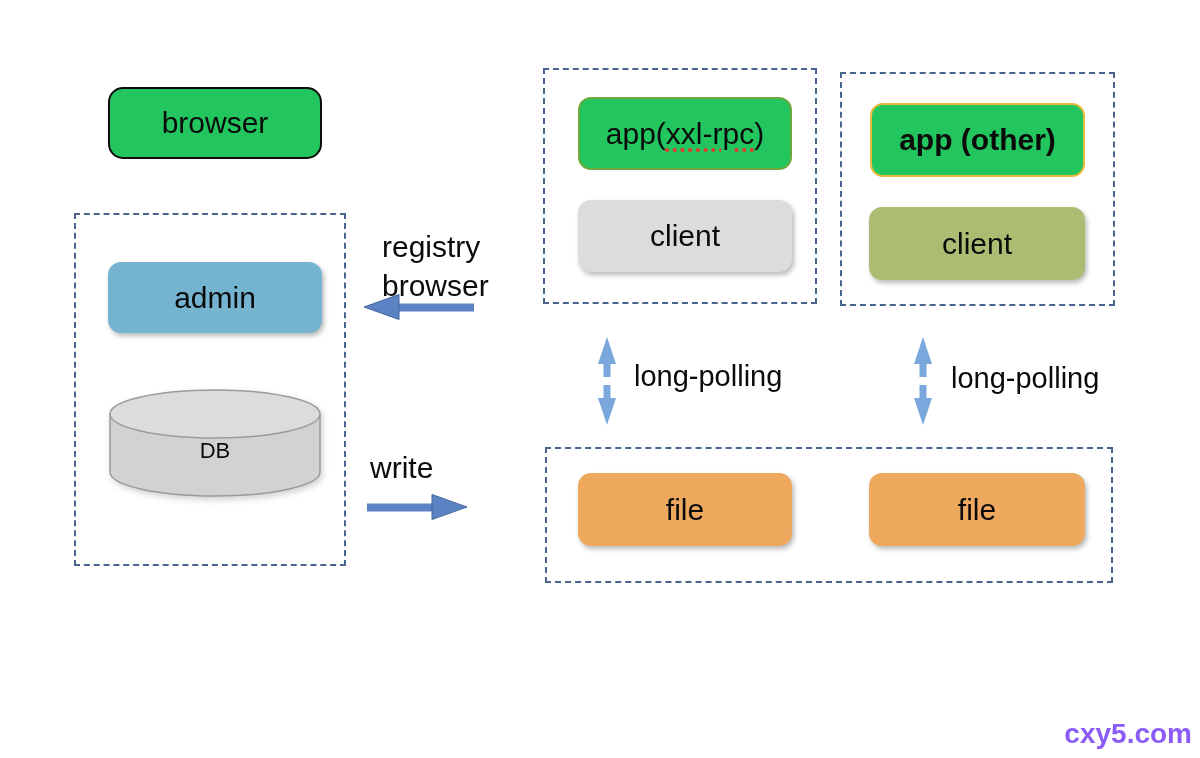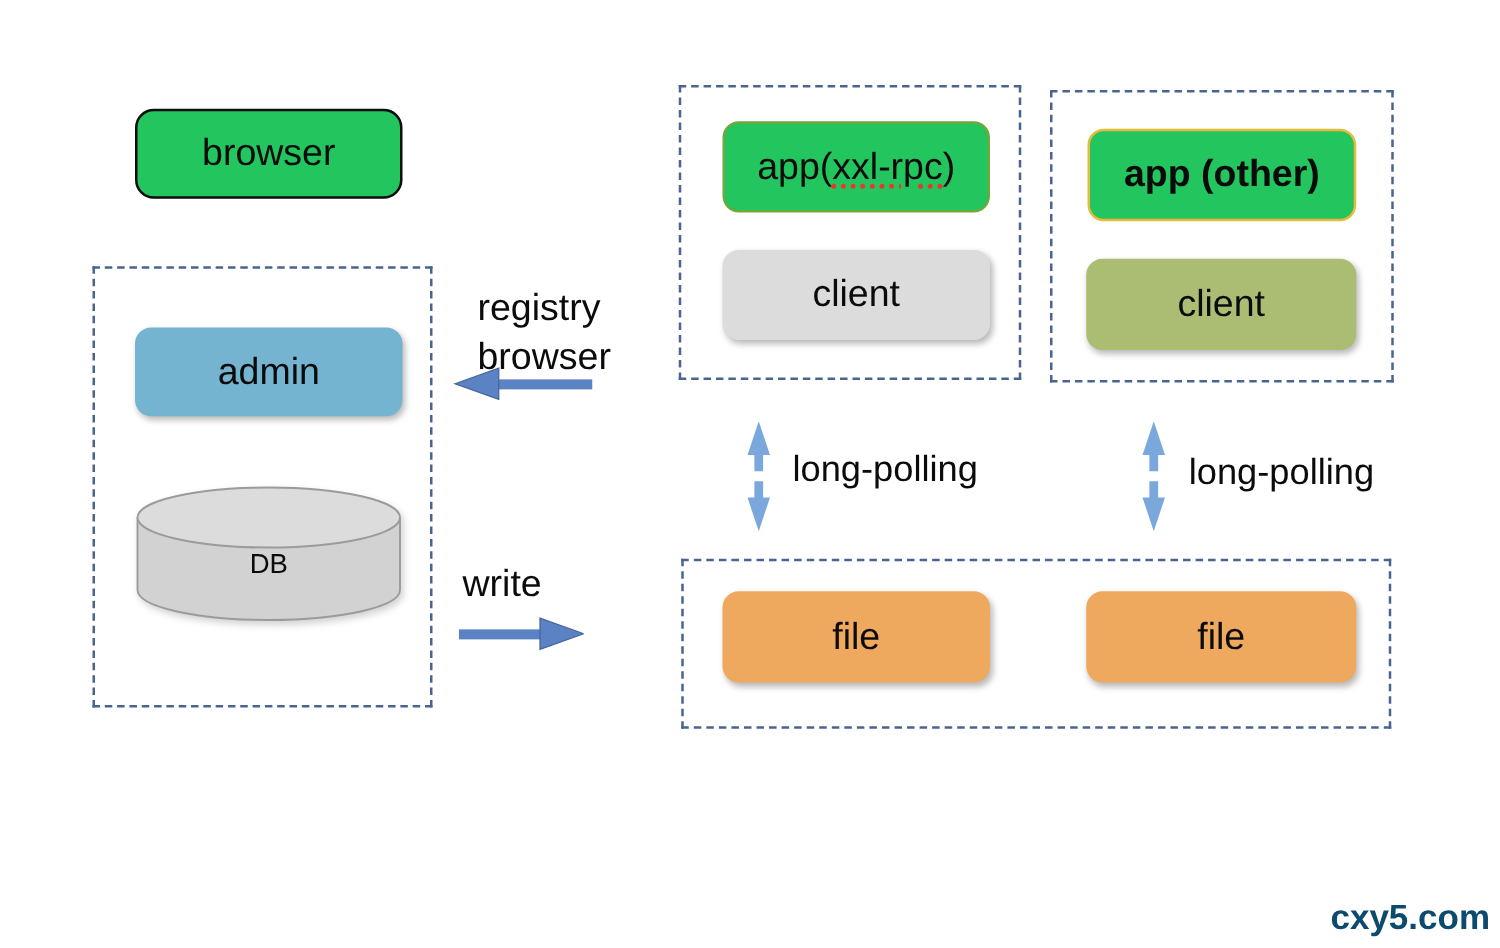--- a/index.html
+++ b/index.html
@@ -182,15 +182,15 @@
   </div>
 
   <div class="dashed cont-files" style="border-color: rgb(74, 100, 145);"></div>
   <div class="node solid file-left" style="background-color: rgb(239, 169, 95);">
     <span>file</span>
   </div>
   <div class="node solid file-right" style="background-color: rgb(239, 169, 95);">
     <span>file</span>
   </div>
 
-  <div class="watermark" style="color: #0c4a6e;">cxy5.com</div>
+  <div class="watermark" style="color: #8b5cf6;">cxy5.com</div>
 
 </div>
 
 </body></html>

